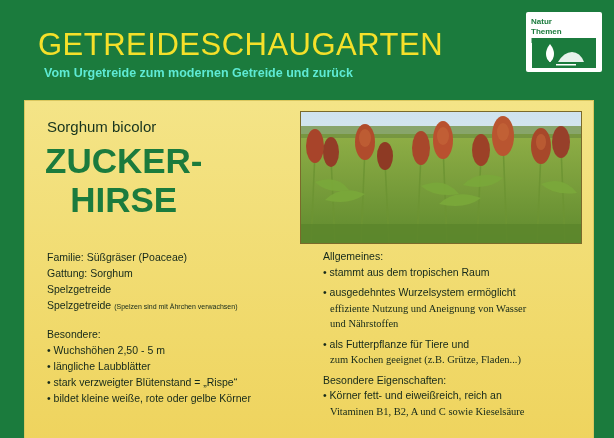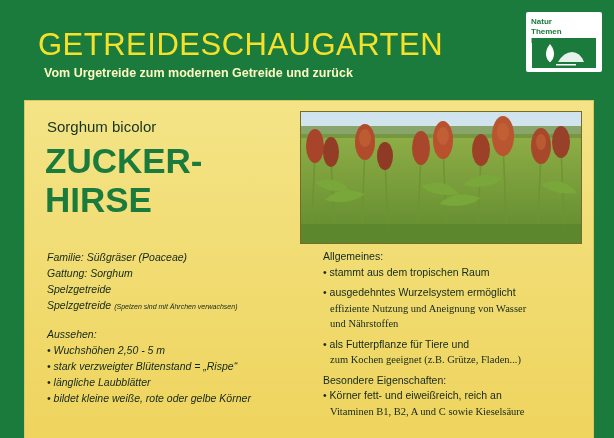--- a/index.html
+++ b/index.html
@@ -40,21 +40,21 @@
     color: #f5e02a;
     font-family: "Liberation Sans", sans-serif;
     white-space: nowrap;
   }
   .header-sub {
     position: absolute;
     left: 44px;
     top: 66px;
     font-size: 12.5px;
     font-weight: bold;
-    color: #fef9c3;
+    color: #5eead4;
     white-space: nowrap;
   }
 
   
   .logo {
     position: absolute;
     right: 12px;
     top: 12px;
     width: 76px;
     height: 60px;
@@ -110,20 +110,21 @@
   }
   .common-name {
     position: absolute;
     left: 20px;
     top: 40px;
     font-size: 35px;
     line-height: 39px;
     font-weight: bold;
     color: #1b7b3d;
     letter-spacing: 0px;
+    text-align: center;
   }
 
   
   .photo {
     position: absolute;
     right: 11px;
     top: 10px;
     width: 280px;
     height: 131px;
     border: 1px solid #7a6a2a;
@@ -134,21 +135,20 @@
 
   
   .col-left {
     position: absolute;
     left: 22px;
     top: 148px;
     width: 258px;
     font-size: 10.5px;
     line-height: 16px;
     color: #14281a;
-    font-style: italic;
   }
   .col-left .line { white-space: nowrap; }
   .col-left .tiny { font-size: 7px; }
   .col-left .heading {
     margin-top: 11px;
     font-weight: normal;
   }
   .bullets { margin: 0; padding: 0; list-style: none; }
   .bullets li { white-space: nowrap; }
   .bullets li::before { content: "• "; }
@@ -268,25 +268,25 @@
         <rect x="0" y="112" width="280" height="19" fill="#5c862c" opacity="0.85"></rect>
       </svg>
     </div>
 
     <div class="col-left">
       <div class="line">Familie: Süßgräser (Poaceae)</div>
       <div class="line">Gattung: Sorghum</div>
       <div class="line">Spelzgetreide</div>
       <div class="line"><span>Spelzgetreide</span> <span class="tiny">(Spelzen sind mit Ährchen verwachsen)</span></div>
 
-      <div class="heading">Aussehen:</div>
+      <div class="heading">Besondere:</div>
       <ul class="bullets">
         <li>Wuchshöhen 2,50 - 5 m</li>
+        <li>längliche Laubblätter</li>
         <li>stark verzweigter Blütenstand = „Rispe“</li>
-        <li>längliche Laubblätter</li>
         <li>bildet kleine weiße, rote oder gelbe Körner</li>
       </ul>
     </div>
 
     <div class="col-right">
       <div class="heading">Allgemeines:</div>
       <ul>
         <li>
           <span>stammt aus dem tropischen Raum</span>
         </li>

